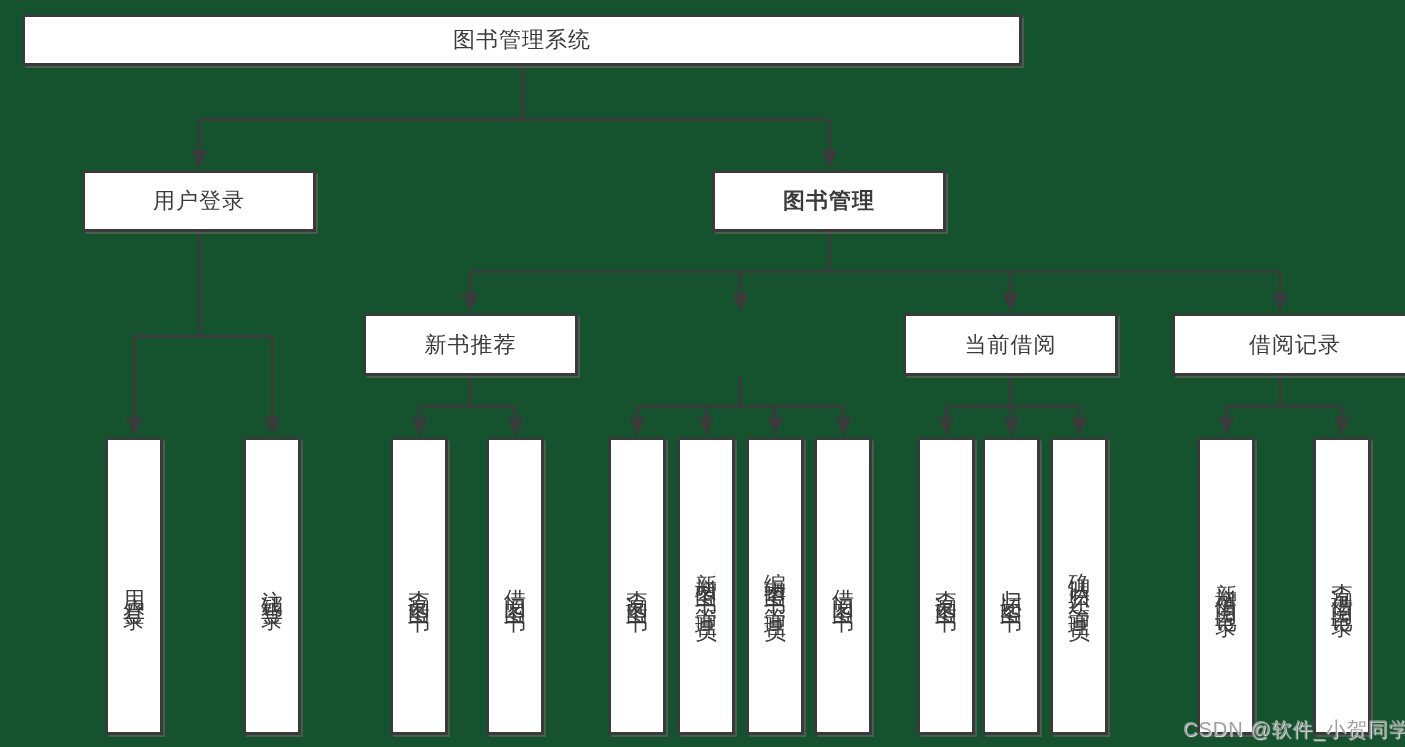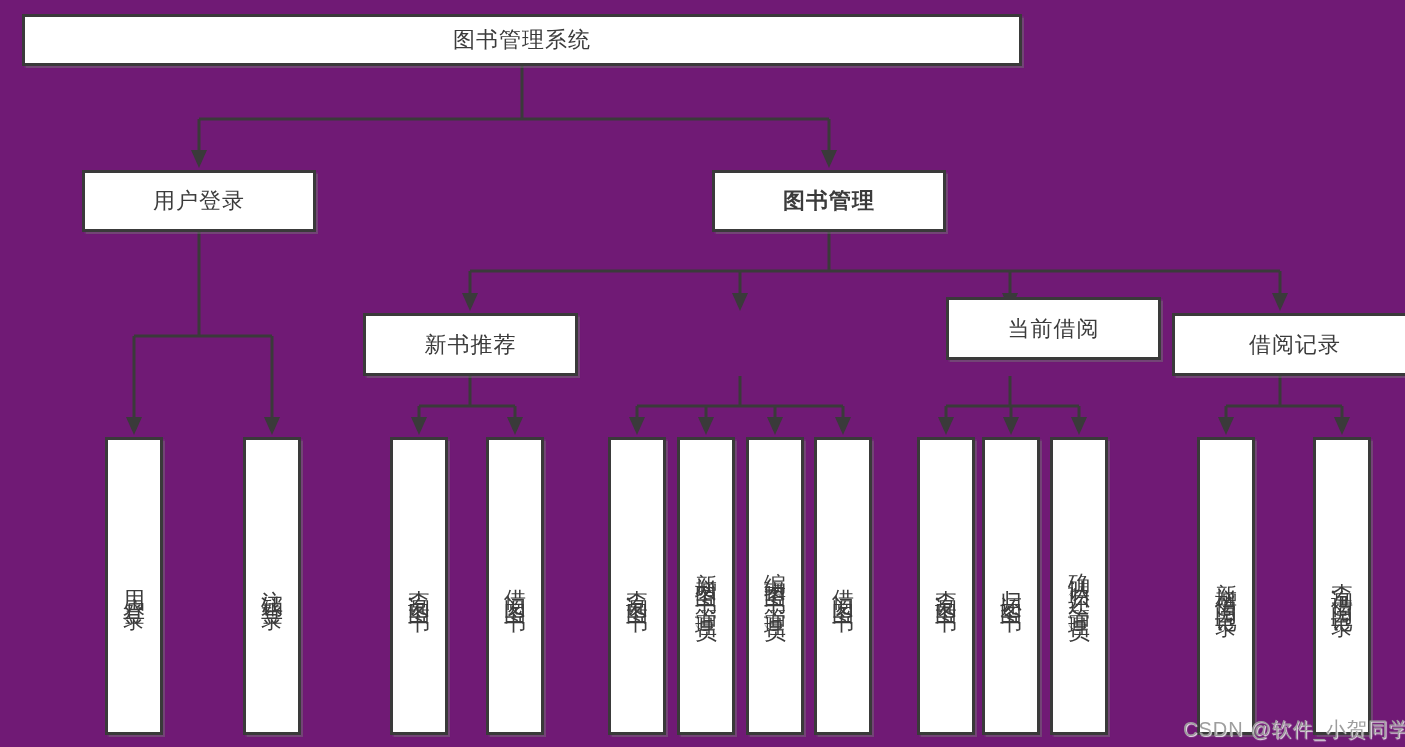--- a/index.html
+++ b/index.html
@@ -5,21 +5,21 @@
   html, body {
     margin: 0;
     padding: 0;
     background: #ffffff;
     font-family: "Liberation Sans", "DejaVu Sans", sans-serif;
   }
   .canvas {
     position: relative;
     width: 1405px;
     height: 747px;
-    background: #701a75;
+    background: #14532d;
     overflow: hidden;
   }
   .wires {
     position: absolute;
     left: 0; top: 0;
     width: 1405px;
     height: 747px;
     z-index: 1;
   }
   .node {
@@ -43,21 +43,21 @@
     font-size: 22px;
     line-height: 1;
     white-space: nowrap;
   }
   
   .root-box       { left: 22px;   top: 14px;  width: 1000px; height: 52px; }
   .ul-box         { left: 82px;   top: 170px; width: 234px;  height: 62px; }
   .bm-box         { left: 712px;  top: 170px; width: 234px;  height: 62px; font-weight: bold; }
   .nb-box         { left: 363px;  top: 313px; width: 215px;  height: 63px; }
   .bb-box         { left: 633px;  top: 313px; width: 214px;  height: 63px; }
-  .cb-box         { left: 903px;  top: 297px; width: 215px;  height: 63px; margin-left: 43px; }
+  .cb-box         { left: 903px;  top: 313px; width: 215px;  height: 63px; }
   .br-box         { left: 1172px; top: 313px; width: 246px;  height: 63px; }
   .leaf           { top: 437px; width: 58px; height: 298px; }
   .leaf-ul1 { left: 105px; }
   .leaf-ul2 { left: 243px; }
   .leaf-nb1 { left: 390px; }
   .leaf-nb2 { left: 486px; }
   .leaf-bb1 { left: 608px; }
   .leaf-bb2 { left: 677px; }
   .leaf-bb3 { left: 746px; }
   .leaf-bb4 { left: 814px; }

